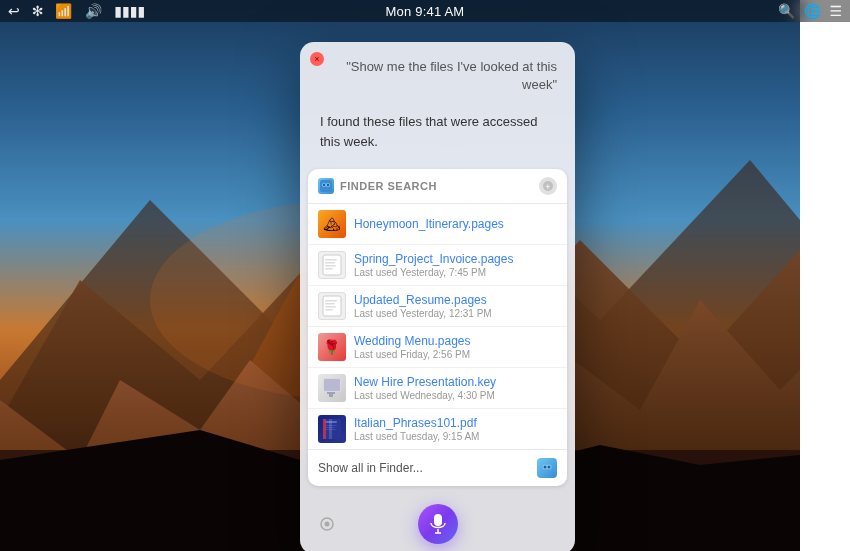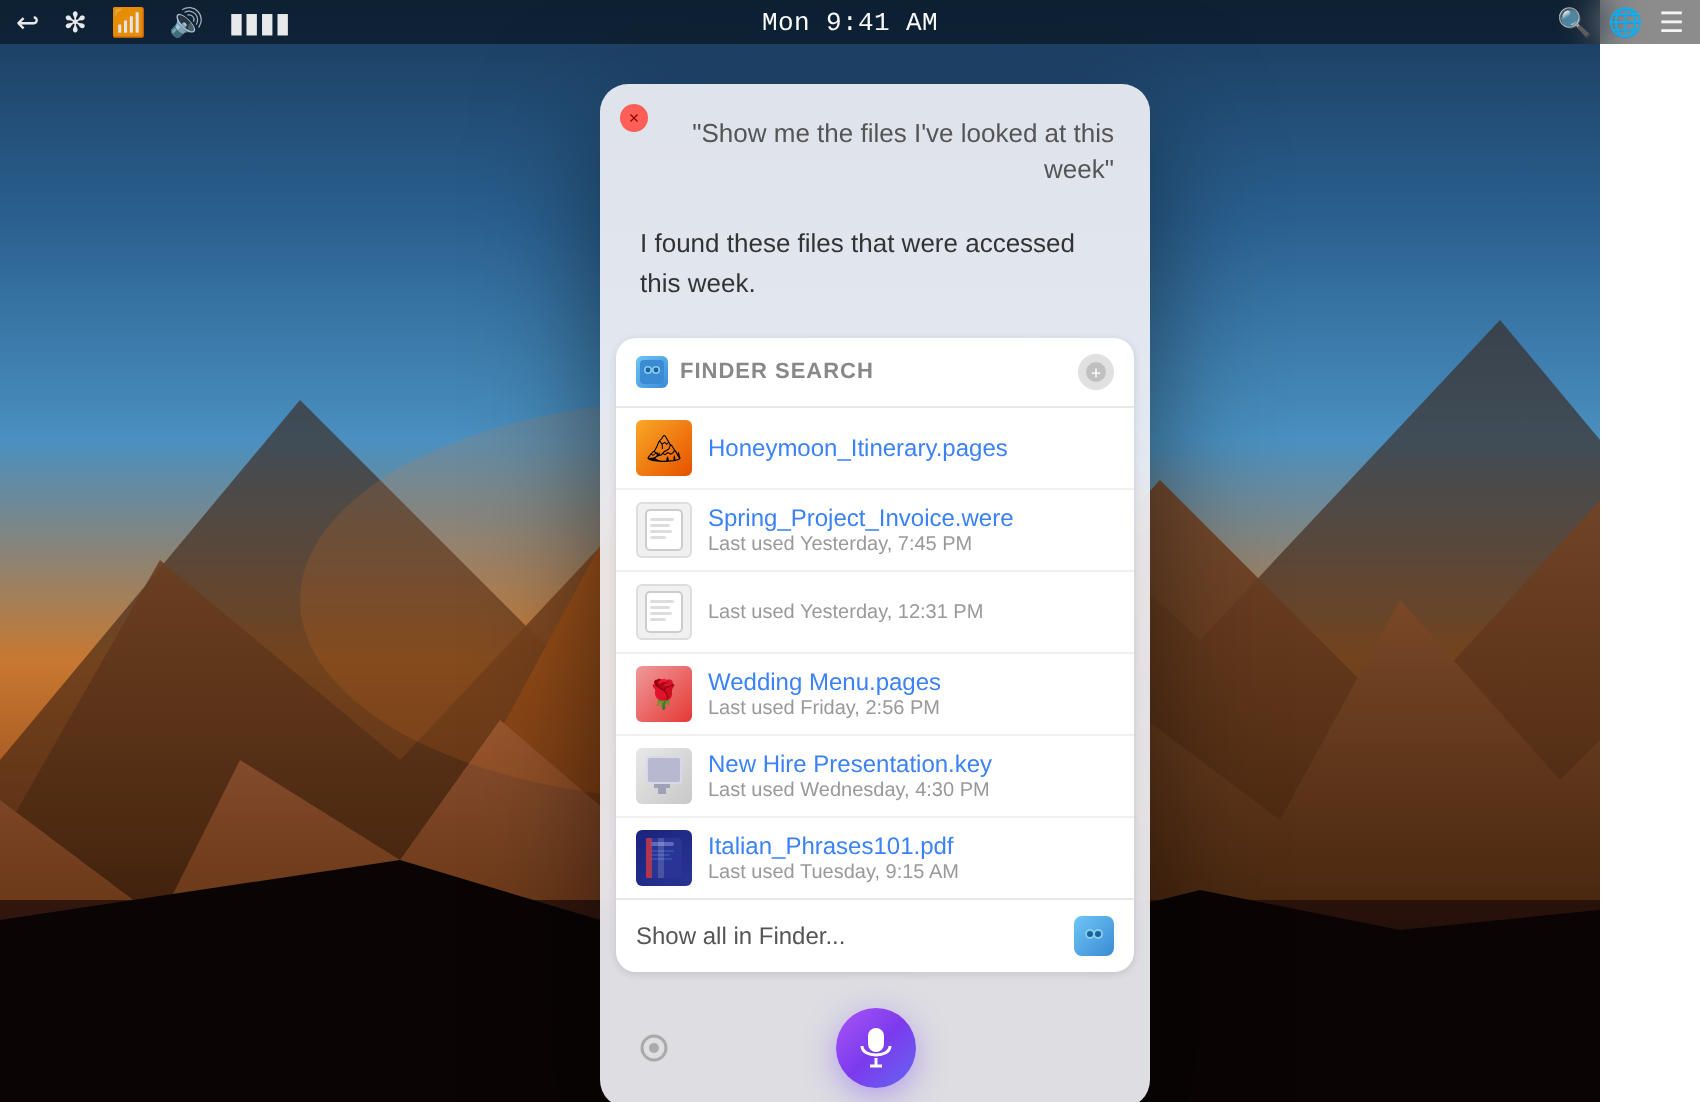--- a/index.html
+++ b/index.html
@@ -53,21 +53,20 @@
       left: 8px;
       display: flex;
       align-items: center;
       gap: 12px;
     }
 
     .menubar-center {
       font-size: 13px;
       font-weight: 500;
       letter-spacing: 0.2px;
-      font-family: Liberation Mono, monospace;
     }
 
     .menubar-right {
       position: absolute;
       right: 8px;
       display: flex;
       align-items: center;
       gap: 8px;
     }
 
@@ -435,36 +434,37 @@
         <div class="file-thumb" style="background: #f0f0f0; border: 1px solid #ddd; font-size:10px; color:#888; display:flex;align-items:center;justify-content:center; width:28px;height:28px; border-radius:3px;">
           <svg width="20" height="22" viewBox="0 0 20 22">
             <rect width="18" height="20" x="1" y="1" rx="2" fill="white" stroke="#ccc"></rect>
             <rect x="3" y="5" width="12" height="1.5" rx="1" fill="#ddd"></rect>
             <rect x="3" y="8" width="10" height="1.5" rx="1" fill="#ddd"></rect>
             <rect x="3" y="11" width="11" height="1.5" rx="1" fill="#ddd"></rect>
             <rect x="3" y="14" width="8" height="1.5" rx="1" fill="#ddd"></rect>
           </svg>
         </div>
         <div class="file-info">
-          <div class="file-name">Spring_Project_Invoice.were</div>
+          <div class="file-name">Spring_Project_Invoice.pages</div>
           <div class="file-date">Last used Yesterday, 7:45 PM</div>
         </div>
       </li>
 
       <li class="file-item">
         <div class="file-thumb" style="background: #f0f0f0; border: 1px solid #ddd; font-size:10px; color:#888; display:flex;align-items:center;justify-content:center; width:28px;height:28px; border-radius:3px;">
           <svg width="20" height="22" viewBox="0 0 20 22">
             <rect width="18" height="20" x="1" y="1" rx="2" fill="white" stroke="#ccc"></rect>
             <rect x="3" y="5" width="12" height="1.5" rx="1" fill="#ddd"></rect>
             <rect x="3" y="8" width="10" height="1.5" rx="1" fill="#ddd"></rect>
             <rect x="3" y="11" width="11" height="1.5" rx="1" fill="#ddd"></rect>
             <rect x="3" y="14" width="8" height="1.5" rx="1" fill="#ddd"></rect>
           </svg>
         </div>
         <div class="file-info">
+          <div class="file-name">Updated_Resume.pages</div>
           <div class="file-date">Last used Yesterday, 12:31 PM</div>
         </div>
       </li>
 
       <li class="file-item">
         <div class="file-thumb thumb-wedding"></div>
         <div class="file-info">
           <div class="file-name">Wedding Menu.pages</div>
           <div class="file-date">Last used Friday, 2:56 PM</div>
         </div>

